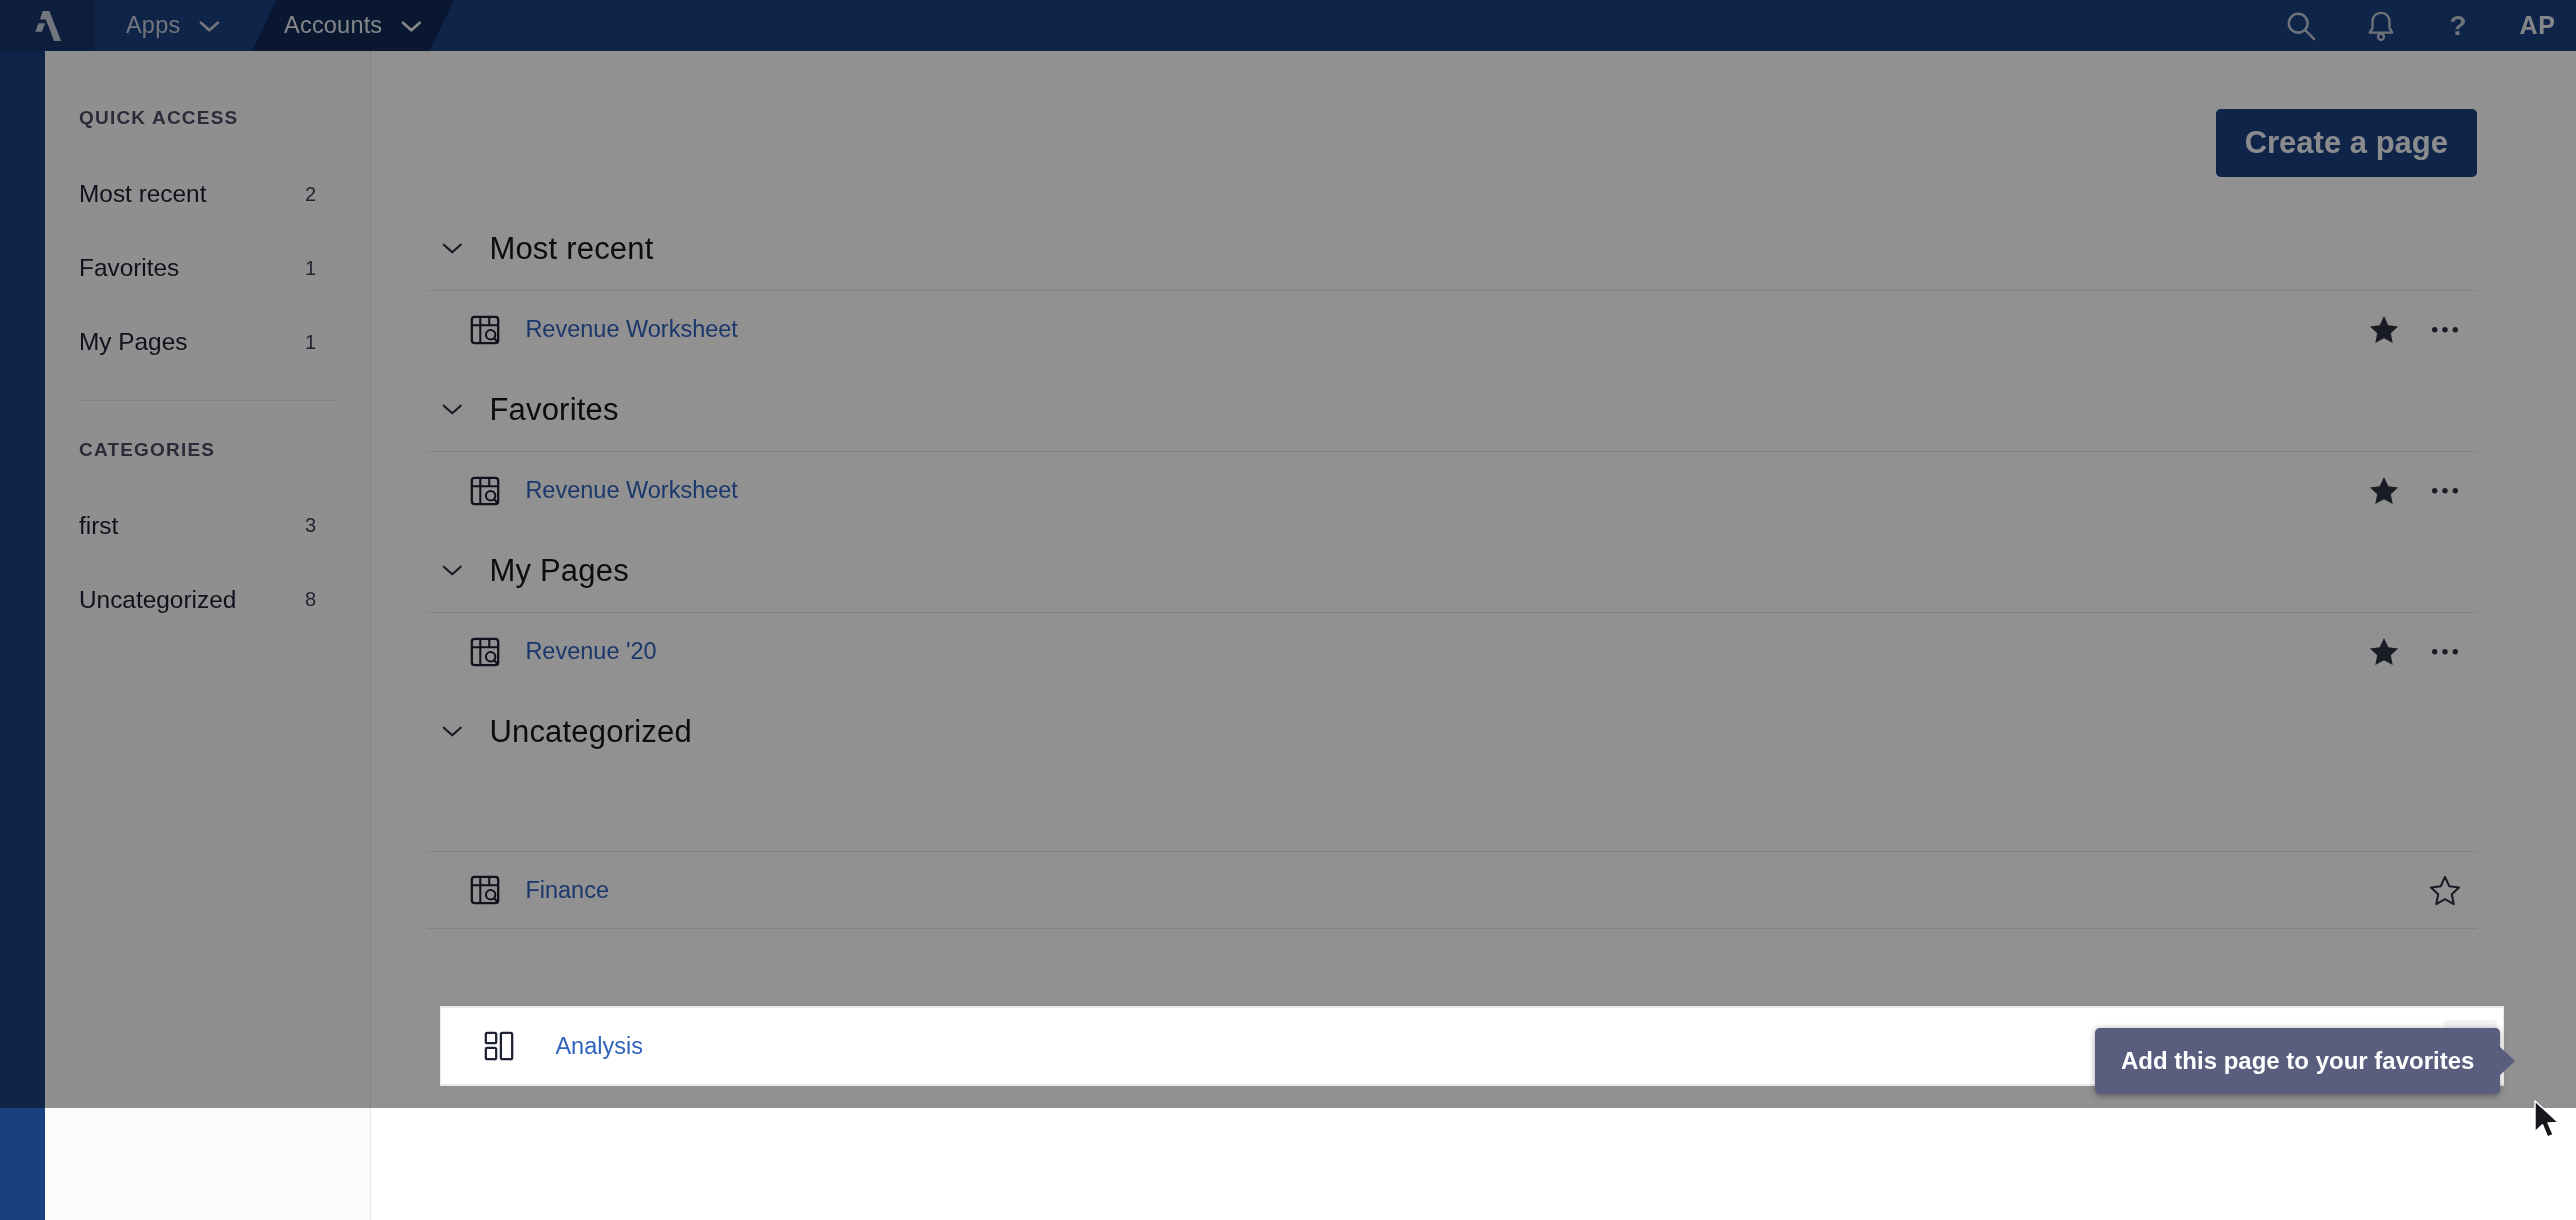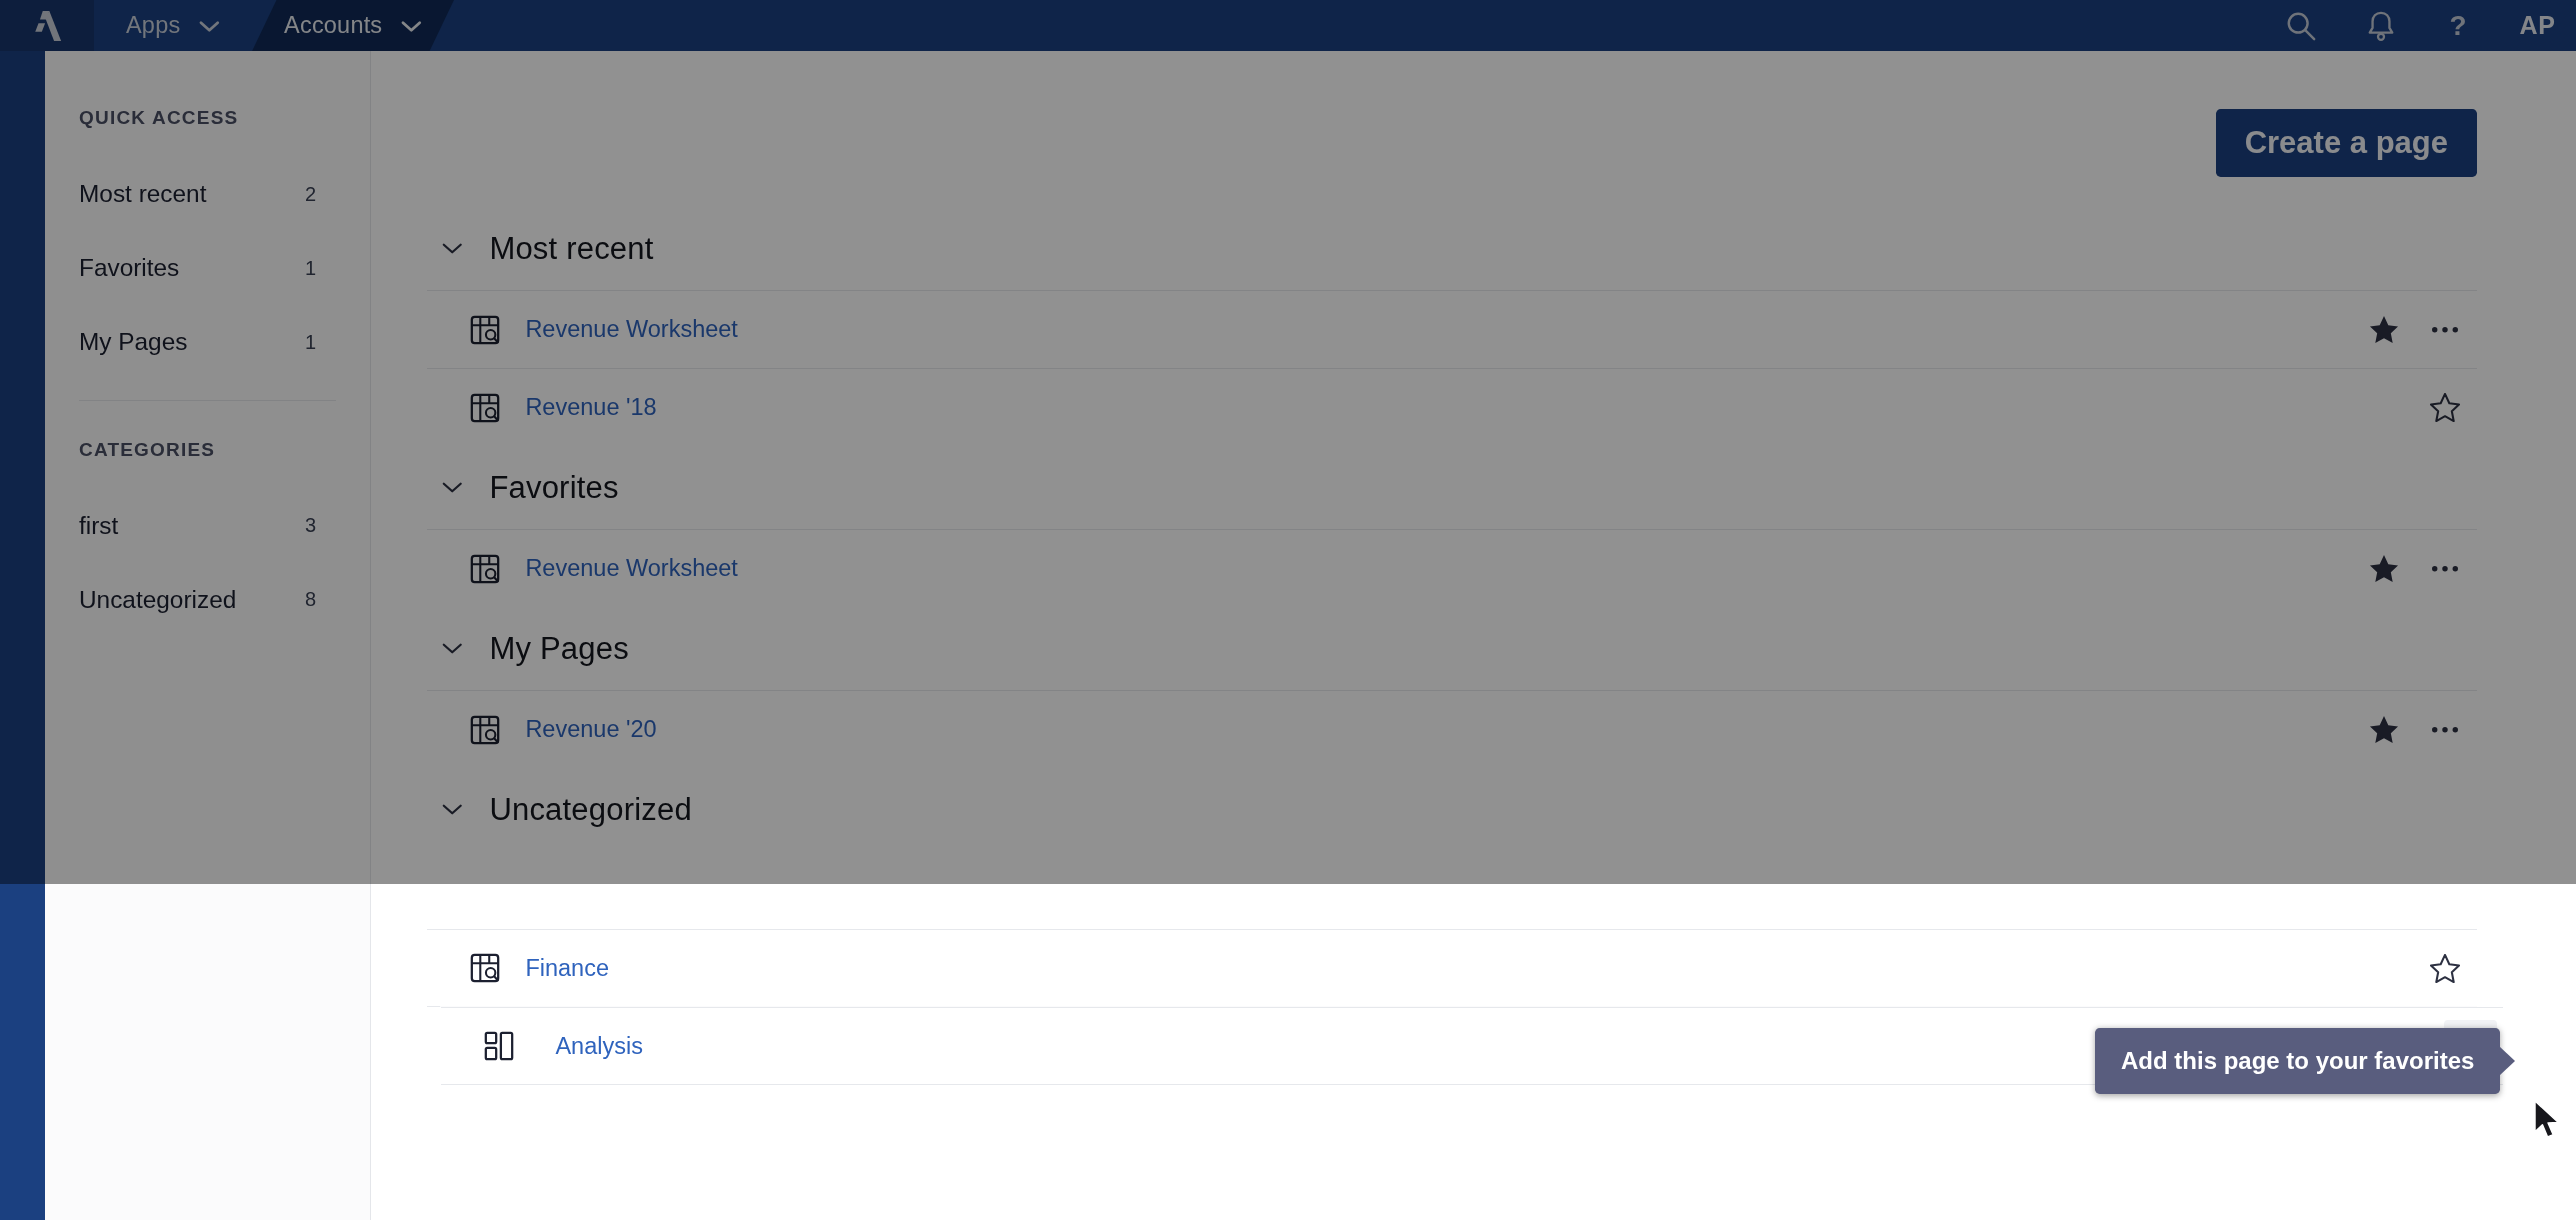--- a/index.html
+++ b/index.html
@@ -2,21 +2,21 @@
 <html style="font-size:15px"><head>
 <meta charset="utf-8">
 <style>
   * { box-sizing: border-box; margin: 0; padding: 0; }
   html, body {
     width: 2576px; height: 1220px;
     font-family: "Liberation Sans", sans-serif;
     background: #ffffff;
     overflow: hidden;
   }
-  #root { position: relative; width: 2576px; height: 884px; background:#14b8a6; }
+  #root { position: relative; width: 2576px; height: 1108px; background:#14b8a6; }
 
   
   .topnav {
     position: absolute; top: 0; left: 0; width: 2576px; height: 51px;
     background: #1b4080;
     display: flex; align-items: center;
     z-index: 5;
   }
   .nav-logo-cell {
     width: 94px; height: 51px; display: flex; align-items: center; justify-content: center;
@@ -258,39 +258,20 @@
             <span class="icon-btn">
               <svg width="28" height="9.4" viewBox="0 0 30 10">
                   <circle cx="4" cy="5" r="2.9" fill="#2d3142"></circle>
                   <circle cx="15" cy="5" r="2.9" fill="#2d3142"></circle>
                   <circle cx="26" cy="5" r="2.9" fill="#2d3142"></circle>
                 </svg>
             </span>
           </span>
         </div>
 
-        <div class="row">
-          <span class="pgicon">
-            <svg width="32" height="32" viewBox="0 0 34 34">
-                <rect x="3" y="3" width="28" height="28" rx="3" stroke="#1c2030" stroke-width="2.4" fill="none"></rect>
-                <path d="M3 12 H31 M12 3 V31 M21.5 3 V12" stroke="#1c2030" stroke-width="2.2"></path>
-                <circle cx="23" cy="22" r="5" stroke="#1c2030" stroke-width="2.2" fill="none"></circle>
-                <path d="M27 26 L30.5 30" stroke="#1c2030" stroke-width="2.2" stroke-linecap="round"></path>
-              </svg>
-          </span>
-          <span class="pgname">Revenue '18</span>
-          <span class="grow"></span>
-          <span class="acts">
-            <span class="icon-btn">
-              <svg width="30" height="29" viewBox="0 0 32 31">
-                  <path d="M16 1 L20.6 11 L31 12.3 L23.3 19.5 L25.3 30 L16 24.8 L6.7 30 L8.7 19.5 L1 12.3 L11.4 11 Z" fill="none" stroke="#2d3142" stroke-width="2.2" stroke-linejoin="round"></path>
-                </svg>
-            </span>
-          </span>
-        </div>
 
         <div class="sec-head">
           <span class="caret">
             <svg width="22.5" height="15" viewBox="0 0 24 16">
                 <path d="M3 4 L12 12 L21 4" stroke="#2c3142" stroke-width="2.4" fill="none" stroke-linecap="round" stroke-linejoin="round"></path>
               </svg>
           </span>
           <span class="sec-title">Favorites</span>
         </div>
 

